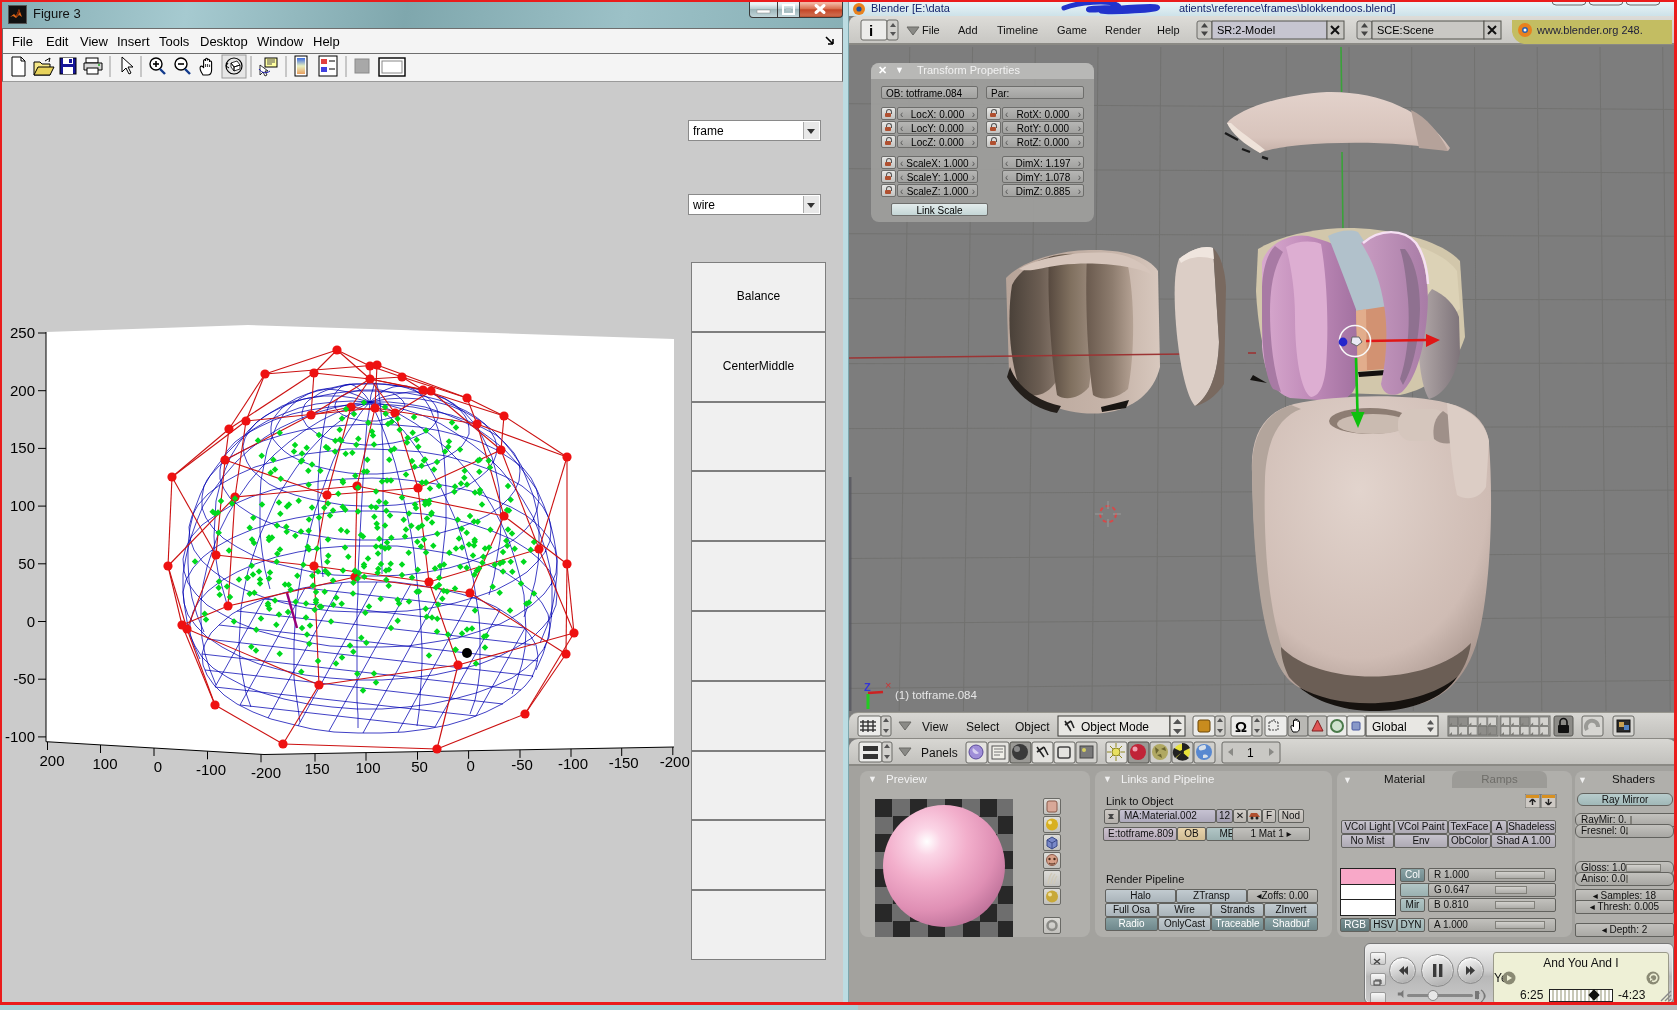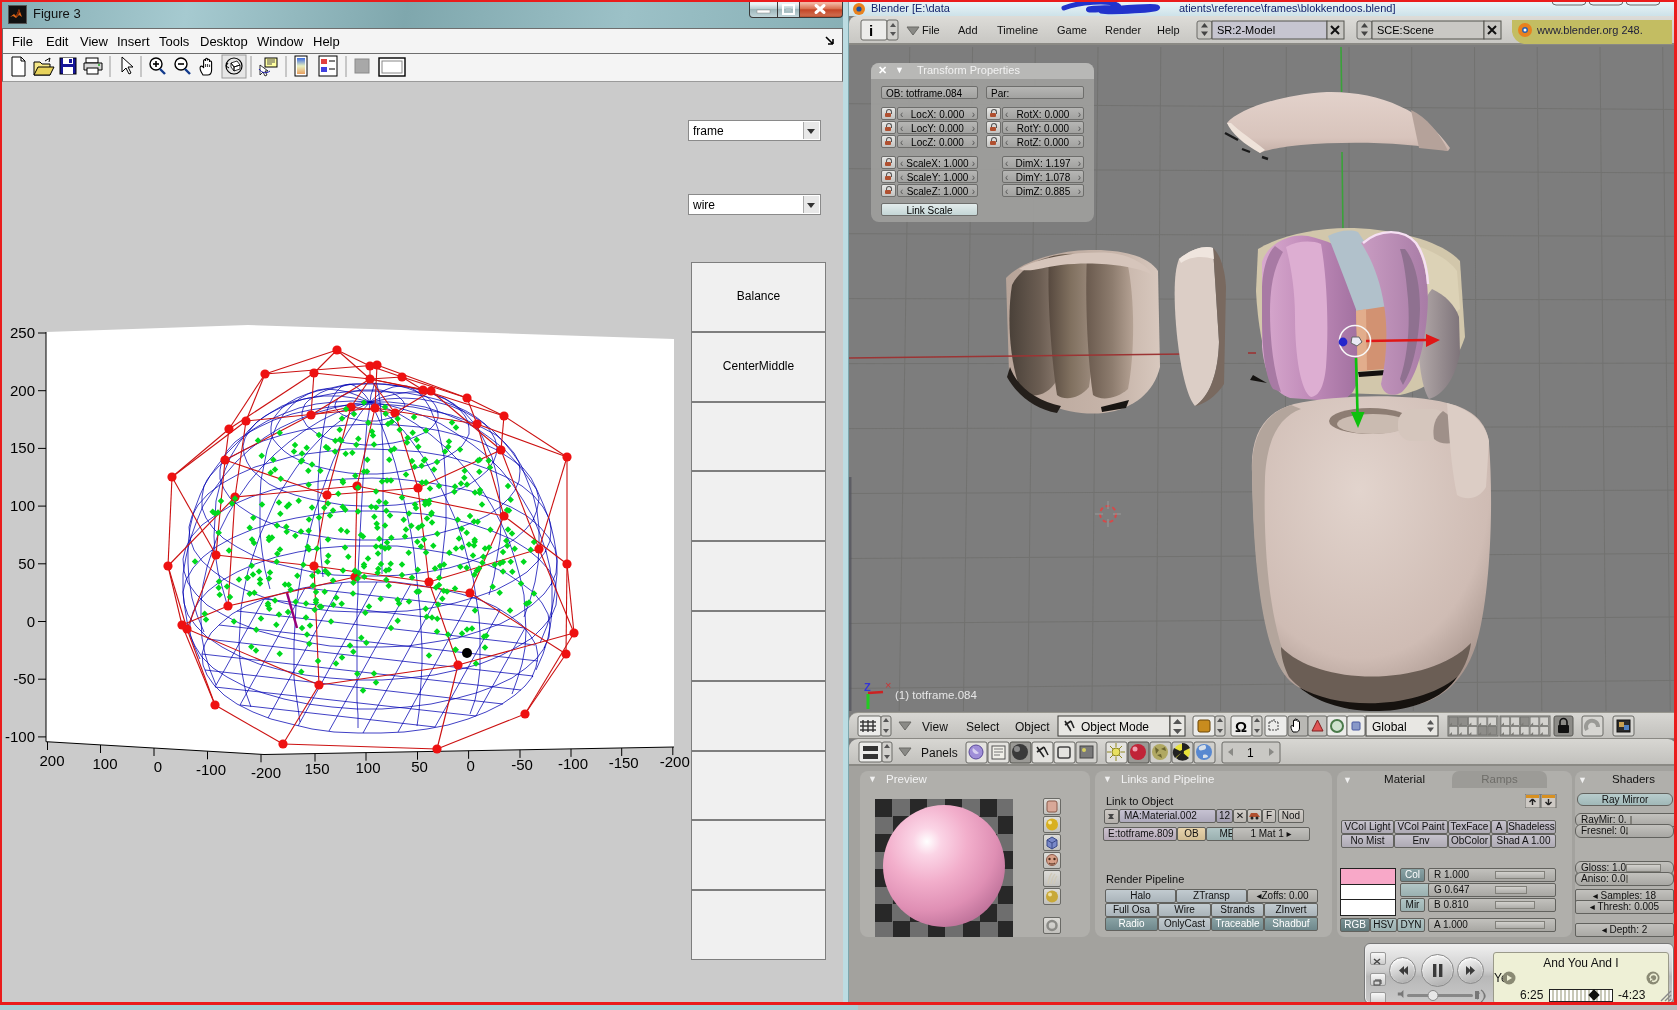--- a/index.html
+++ b/index.html
@@ -1071,21 +1071,21 @@
       <div class="tpf tps" style="left:131px;top:72px;width:82px;">RotZ: 0.000</div>
   <div class="tpl" style="left:10px;top:93px;"></div>
       <div class="tpf tps" style="left:26px;top:93px;width:81px;">ScaleX: 1.000</div>
   <div class="tpl" style="left:10px;top:107px;"></div>
       <div class="tpf tps" style="left:26px;top:107px;width:81px;">ScaleY: 1.000</div>
   <div class="tpl" style="left:10px;top:121px;"></div>
       <div class="tpf tps" style="left:26px;top:121px;width:81px;">ScaleZ: 1.000</div>
   <div class="tpf tps" style="left:131px;top:93px;width:82px;">DimX: 1.197</div>
   <div class="tpf tps" style="left:131px;top:107px;width:82px;">DimY: 1.078</div>
   <div class="tpf tps" style="left:131px;top:121px;width:82px;">DimZ: 0.885</div>
-  <div class="tpf" style="left:10px;top:140px;width:97px;background:linear-gradient(#e3ecec,#c4d6d6);">Link Scale</div>
+  <div class="tpf" style="left:20px;top:140px;width:97px;background:linear-gradient(#e3ecec,#c4d6d6);">Link Scale</div>
 </div>
 
 <div class="abs" id="vpheader">
   <svg width="828" height="27">
     <rect x="9" y="3" width="23" height="20" rx="2" fill="#ececea" stroke="#6a6a66"></rect>
     <g stroke="#333" stroke-width="1.4">
           <line x1="14" y1="7" x2="14" y2="19"></line>
           <line x1="19" y1="7" x2="19" y2="19"></line>
           <line x1="24" y1="7" x2="24" y2="19"></line>
           <line x1="11" y1="9" x2="27" y2="9"></line>

